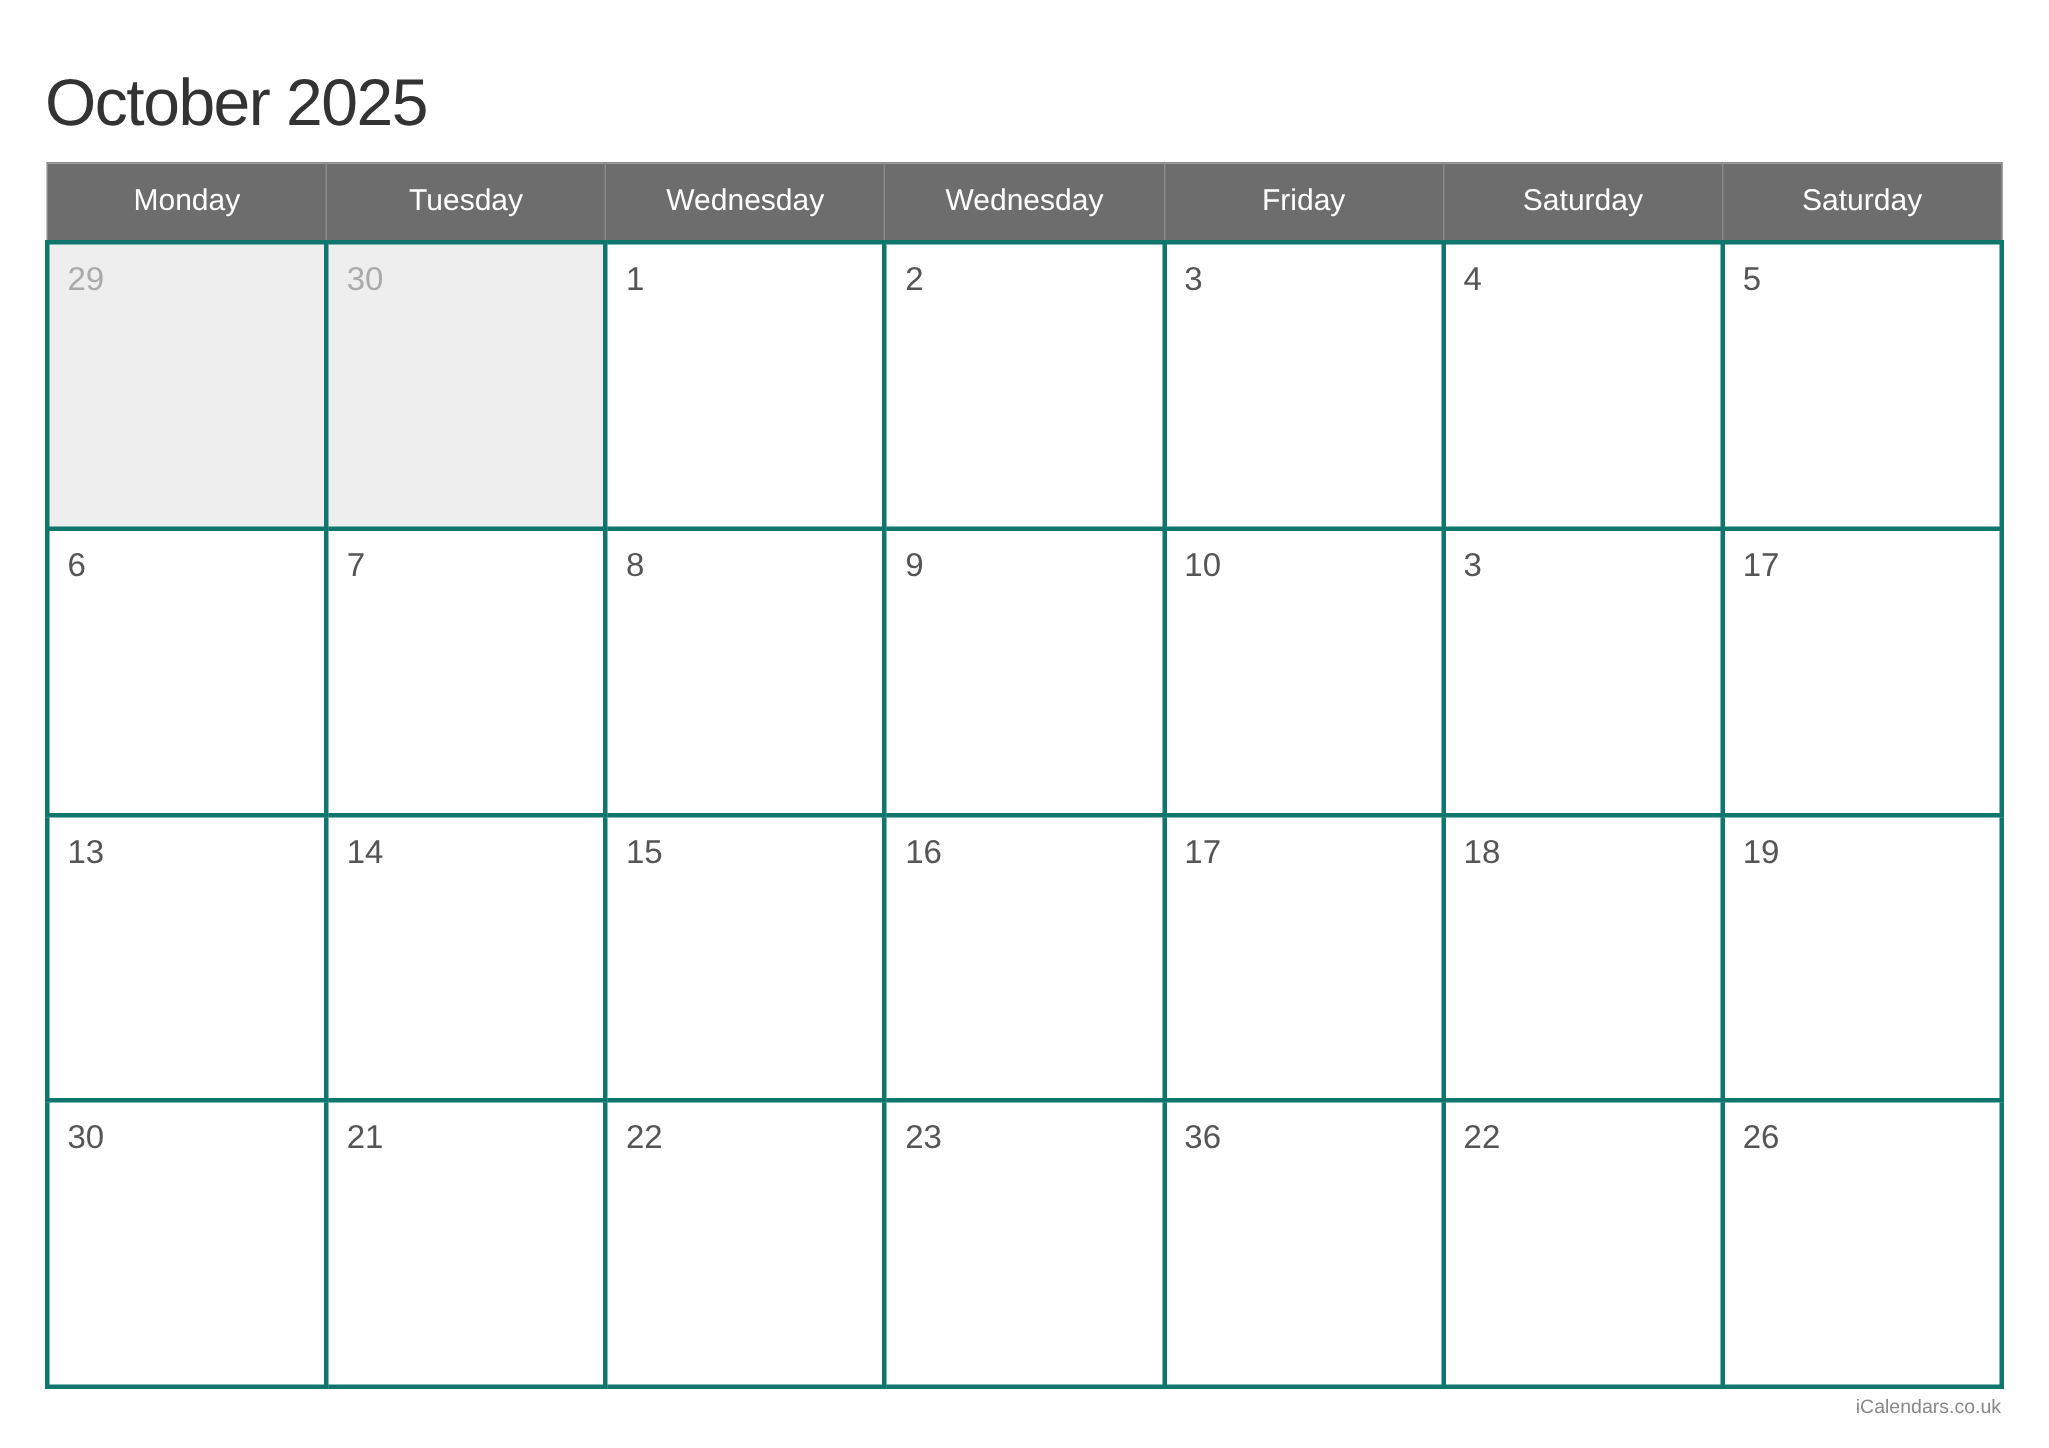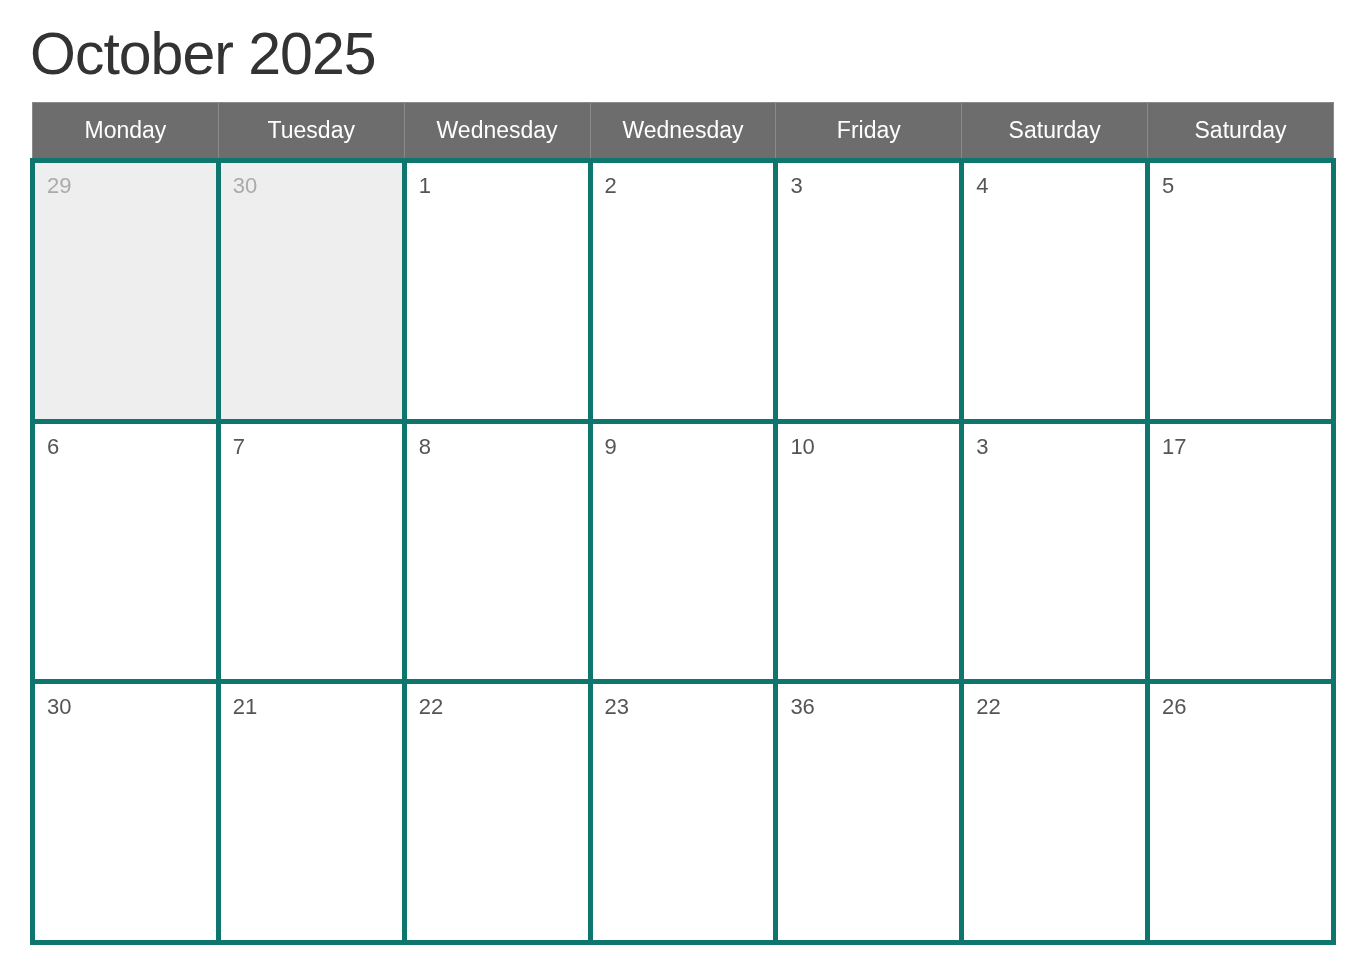--- a/index.html
+++ b/index.html
@@ -18,46 +18,47 @@
 
     .calendar-container {
       padding: 20px 30px 20px 30px;
       width: 100%;
       height: 100%;
       display: flex;
       flex-direction: column;
     }
 
     .calendar-title {
-      font-size: 59px;
+      font-size: 44px;
       font-weight: 300;
       color: #333333;
       margin-bottom: 14px;
       letter-spacing: -1px;
+      margin-top: 24px;
     }
 
     .calendar-table {
       width: 100%;
       flex: 1;
       border-collapse: collapse;
       border: 1.5px solid #b0b0b0;
     }
 
     .calendar-table thead tr th {
       background-color: #6d6d6d;
       color: #ffffff;
-      font-size: 23px;
+      font-size: 20px;
       font-weight: 400;
       text-align: center;
       padding: 14px 10px;
       border: 1px solid #8a8a8a;
     }
 
     .calendar-table tbody tr td {
-      border: 5px solid #0f766e;
+      border: 3px solid #0f766e;
       vertical-align: top;
       padding: 10px 12px;
       width: calc(100% / 7);
       height: 130px;
     }
 
     .day-number {
       font-size: 22px;
       font-weight: 400;
       color: #555555;
@@ -112,24 +113,34 @@
         <tr>
           <td><span class="day-number">6</span></td>
           <td><span class="day-number">7</span></td>
           <td><span class="day-number">8</span></td>
           <td><span class="day-number">9</span></td>
           <td><span class="day-number">10</span></td>
           <td><span class="day-number">3</span></td>
           <td><span class="day-number">17</span></td>
         </tr>
         <tr>
+          <td><span class="day-number">13</span></td>
+          <td><span class="day-number">14</span></td>
+          <td><span class="day-number">15</span></td>
+          <td><span class="day-number">16</span></td>
+          <td><span class="day-number">17</span></td>
+          <td><span class="day-number">18</span></td>
+          <td><span class="day-number">19</span></td>
+        </tr>
+        <tr>
           <td><span class="day-number">30</span></td>
           <td><span class="day-number">21</span></td>
           <td><span class="day-number">22</span></td>
           <td><span class="day-number">23</span></td>
           <td><span class="day-number">36</span></td>
           <td><span class="day-number">22</span></td>
           <td><span class="day-number">26</span></td>
         </tr>
       </tbody>
   </table>
 
+  <div class="watermark">iCalendars.co.uk</div>
 </div>
 
 </body></html>

